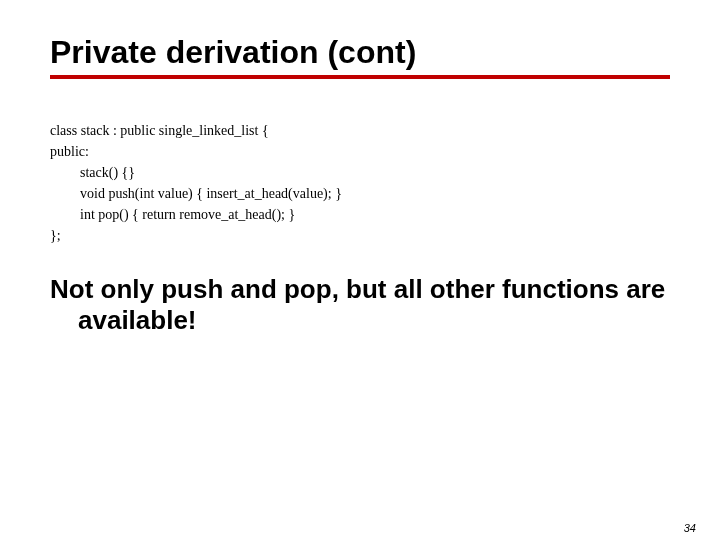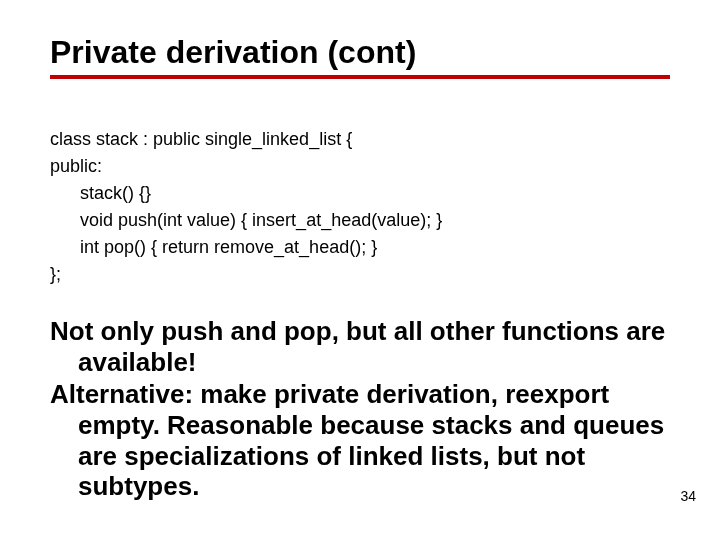--- a/index.html
+++ b/index.html
@@ -23,61 +23,61 @@
     font-weight: 600;
     letter-spacing: 0;
     margin: 0 0 4px 0;
   }
   .rule {
     height: 4px;
     background: #c00000;
     margin: 2px 0 20px 0;
   }
   .code {
-    font-family: Liberation Sans, sans-serif;
-    font-size: 18px;
+    font-family: Liberation Serif, serif;
+    font-size: 14px;
     line-height: 1.5;
     white-space: pre;
     margin-bottom: 28px;
   }
   .code .indent { padding-left: 30px; display: inline-block; }
   .body {
     font-size: 26px;
     line-height: 1.18;
     font-weight: 700;
   }
   .body p {
     margin: 0 0 2px 0;
     text-indent: -28px;
     padding-left: 28px;
   }
   .pagenum {
     position: absolute;
-    bottom: 36px;
+    bottom: 6px;
     right: 24px;
-    font-size: 14px;
+    font-size: 11px;
     color: #000;
+    font-style: italic;
   }
 </style>
 </head>
 <body>
 
 <div class="slide">
 
   <h1 class="title">Private derivation (cont)</h1>
   <div class="rule"></div>
 
   <div class="code">
 <span>class stack : public single_linked_list {</span>
 <span>public:</span>
 <span class="indent">stack() {}</span>
 <span class="indent">void push(int value) { insert_at_head(value); }</span>
 <span class="indent">int pop() { return remove_at_head(); }</span>
 <span>};</span></div>
 
   <div class="body">
     <p>Not only push and pop, but all other functions are available!</p>
-    <p>Alternative: make private derivation, reexport empty.  Reasonable because stacks and queues are specializations of linked lists, but not subtypes.</p>
   </div>
 
   <div class="pagenum">34</div>
 
 </div>
 
 </body></html>

